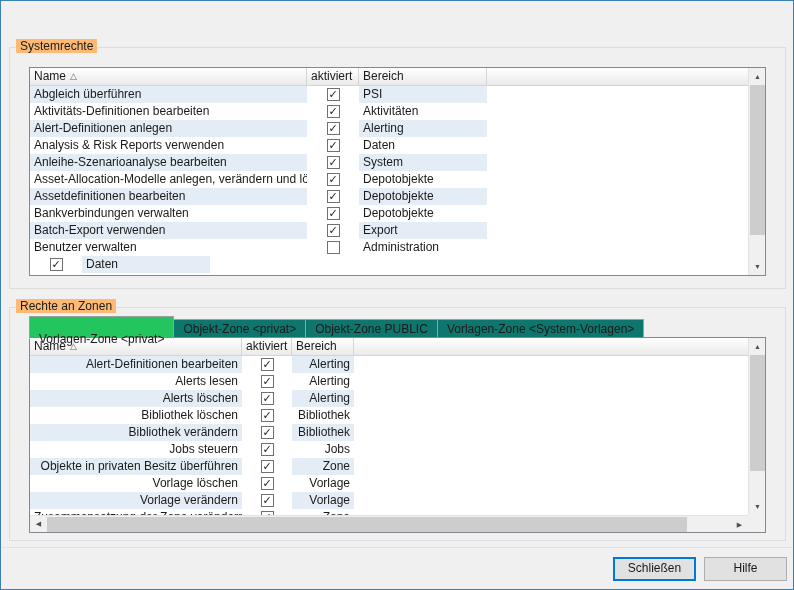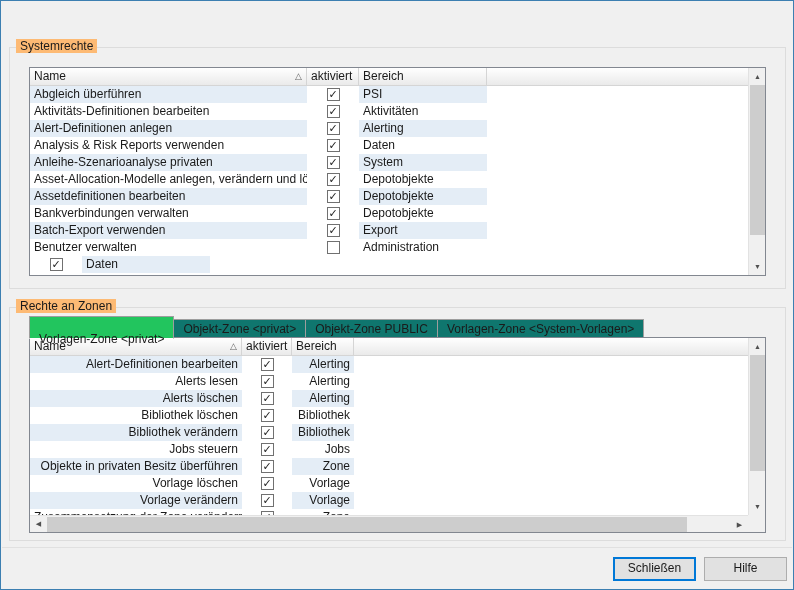--- a/index.html
+++ b/index.html
@@ -23,21 +23,21 @@
   #group-system { left:8px; top:46px; width:777px; height:242px; }
   #group-zonen  { left:8px; top:306px; width:777px; height:234px; }
 
   
   .datatable { position:absolute; background:#ffffff; border:1px solid #828790; overflow:hidden; }
   #table1 { left:28px; top:66px;  width:737px; height:209px; }
   #table2 { left:28px; top:336px; width:737px; height:196px; }
 
   .thead { display:flex; height:18px; width:718px; }
   .th { background:linear-gradient(#ffffff,#eaeaea); border-right:1px solid #d5d5d5; border-bottom:1px solid #d5d5d5; padding:1px 4px; font-size:12px; line-height:15px; white-space:nowrap; overflow:hidden; }
-  .th-name { display:flex; justify-content:space-between; align-items:center; }
+  .th-name { display:flex; align-items:center; }
   .th-rest { flex:1; border-right:none; }
   .sort { font-size:9px; color:#666; margin-left:4px; }
 
   .tbody { overflow:hidden; width:718px; }
   #table1 .tbody { height:189px; }
   #table2 .tbody { height:159px;text-align:right; }
 
   .trow { display:flex; height:17px; width:718px; background:#ffffff; }
   .c-name { padding:0 4px; line-height:17px; white-space:nowrap; overflow:hidden; }
   .c-akt  { display:flex; align-items:center; justify-content:center; background:#ffffff; }
@@ -122,21 +122,21 @@
           <div class="c-ber">Alerting</div>
         </div>
         <div class="trow">
           <div class="c-name">Analysis &amp; Risk Reports verwenden</div>
           <div class="c-akt">
             <span class="cb">✓</span>
           </div>
           <div class="c-ber">Daten</div>
         </div>
         <div class="trow striped">
-          <div class="c-name">Anleihe-Szenarioanalyse privaten</div>
+          <div class="c-name">Anleihe-Szenarioanalyse bearbeiten</div>
           <div class="c-akt">
             <span class="cb">✓</span>
           </div>
           <div class="c-ber">System</div>
         </div>
         <div class="trow">
           <div class="c-name">Asset-Allocation-Modelle anlegen, verändern und löschen</div>
           <div class="c-akt">
             <span class="cb">✓</span>
           </div>

